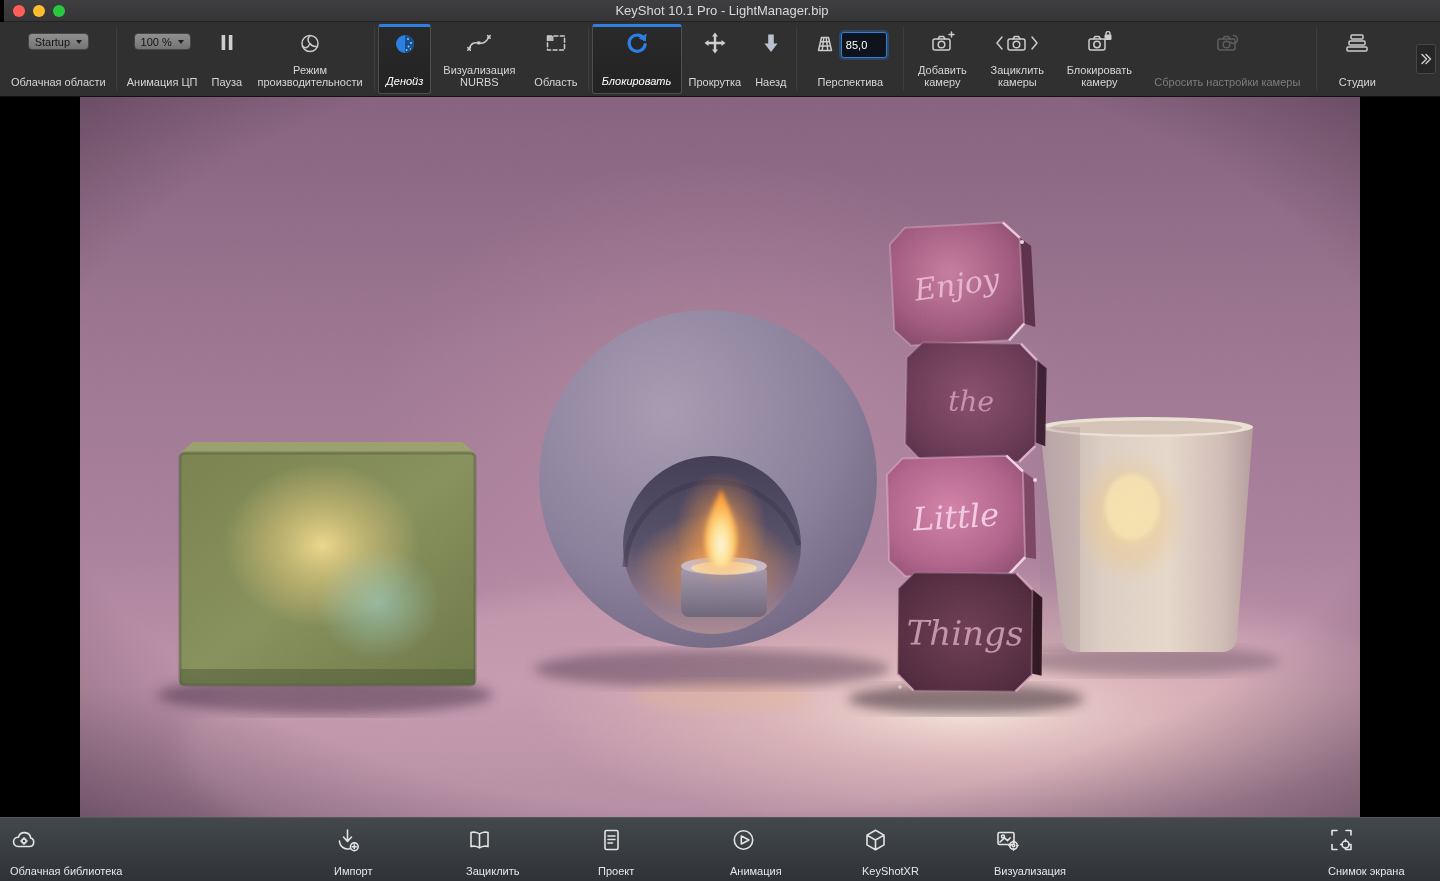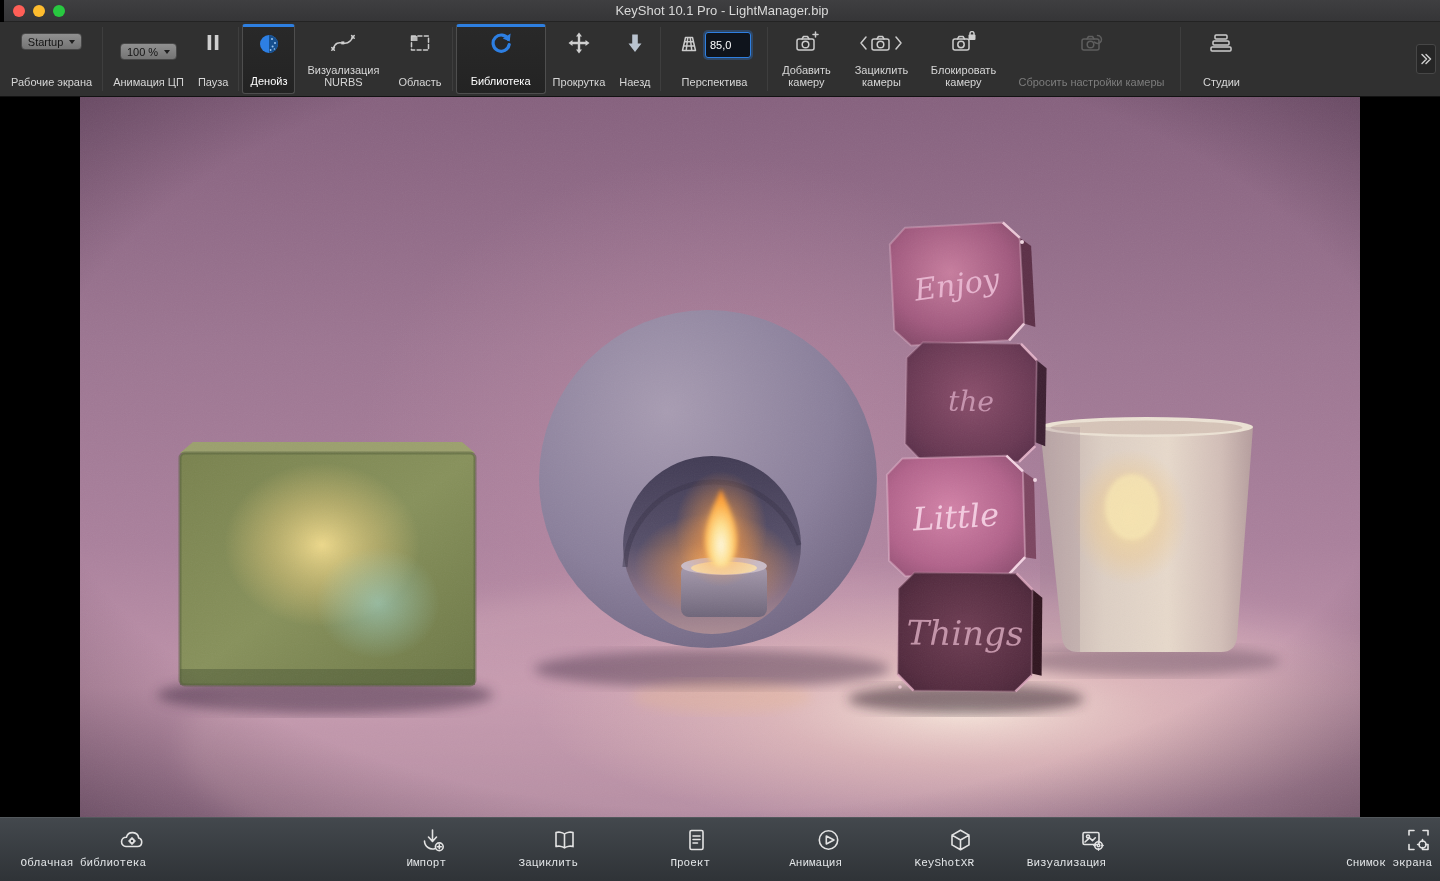--- a/index.html
+++ b/index.html
@@ -17,21 +17,21 @@
 
   
   .toolbar { position:absolute; top:22px; left:0; right:0; height:75px;
              background:#303030; border-bottom:1px solid #121212;
              display:flex; align-items:stretch; padding:2px 2px 2px 4px; }
   .tool { display:flex; flex-direction:column; align-items:center; justify-content:space-between;
           padding:6px 7px 6px; color:#d6d6d6; font-size:11px; text-align:center; border-radius:3px; }
   .tool .icon { min-height:26px; display:flex; align-items:center; justify-content:center; }
   .tool .label { line-height:12px; }
   .tool.active { background:linear-gradient(#292929,#232323); border:1px solid #4e4e4e;
-                 border-top:3px solid #2e7fe0; padding-top:4px; }
+                 border-top:3px solid #2e7fe0; padding-top:4px;font-style:italic; }
   .tool.disabled { color:#7d7d7d; }
   .sep { width:1px; background:#191919; border-right:1px solid #3e3e3e; margin:3px 3px; }
   .combo { display:flex; align-items:center; gap:6px; background:linear-gradient(#909090,#747474);
            border:1px solid #474747; border-radius:4px; padding:1px 6px; height:17px;
            font-size:11px; color:#141414; min-width:60px; }
   .chev { width:0; height:0; border:3.5px solid transparent; border-top:4.5px solid #1f1f1f;
           margin-left:auto; margin-top:4px; }
   .persp-row { display:flex; align-items:center; gap:5px; }
   .persp-input { width:46px; height:17px; background:#0f141c; border:1.5px solid #2e7fe0;
                  border-radius:3px; color:#fff; font-size:11px; padding:12px 4px;
@@ -43,21 +43,21 @@
                   display:flex; align-items:center; justify-content:center; }
 
   
   .stage { position:absolute; top:97px; left:0; right:0; height:720px; background:#000; }
   .viewport { position:absolute; top:0; left:80px; width:1280px; height:720px; }
 
   
   .dock { position:absolute; left:0; right:0; top:817px; height:64px;
           background:linear-gradient(#43484d,#2f3337); border-top:1px solid #53585c;
           display:flex; align-items:flex-start; padding-top:8px; }
-  .dock-item { display:flex; flex-direction:column; align-items:flex-end; gap:3px; width:112px;font-family:Liberation Mono, monospace; }
+  .dock-item { display:flex; flex-direction:column; align-items:flex-start; gap:11px; width:112px; }
   .dock-left { position:absolute; left:10px; width:136px; }
   .dock-right { position:absolute; right:8px; width:104px; }
   .dock-center { margin:0 auto; display:flex; gap:20px; }
   .dock-icon { height:28px; display:flex; align-items:center; justify-content:center; }
   .dock-label { font-size:11px; color:#e4e7e9; white-space:nowrap; }
   .dk { stroke:#e3e3e3; fill:none; stroke-width:1.6; stroke-linecap:round; stroke-linejoin:round; }
 </style>
 </head>
 <body>
 
@@ -72,43 +72,52 @@
     <div class="title-text">KeyShot 10.1 Pro  - LightManager.bip</div>
   </div>
 
   <div class="toolbar">
 
     <div class="tool">
       <div class="combo" style="margin-top:3px">
         <span>Startup</span>
         <span class="chev"></span>
       </div>
-      <div class="label">Рабочие экрана</div>
+      <div class="label">Облачная области</div>
     </div>
 
     <div class="sep"></div>
 
     <div class="tool">
-      <div class="combo" style="margin-top:13px;min-width:52px">
+      <div class="combo" style="margin-top:3px;min-width:52px">
         <span>100 %</span>
         <span class="chev"></span>
       </div>
       <div class="label">Анимация ЦП</div>
     </div>
 
     <div class="tool">
       <div class="icon">
         <svg width="20" height="22" viewBox="0 0 20 22">
             <rect x="4.6" y="3" width="3.6" height="15" fill="#cfcfcf"></rect>
             <rect x="11.8" y="3" width="3.6" height="15" fill="#cfcfcf"></rect>
           </svg>
       </div>
       <div class="label">Пауза</div>
     </div>
 
+    <div class="tool" style="width:122px">
+      <div class="icon">
+        <svg width="24" height="23" viewBox="0 0 24 22">
+            <circle cx="12" cy="11" r="8" class="ic"></circle>
+            <path class="ic" d="M12 3.2 C9.2 6 9.5 9 12 11 M19.5 13.6 C15.8 14.6 13.4 13 12 11 M4.5 13.6 C7.2 16.4 10.2 15.4 12 11"></path>
+          </svg>
+      </div>
+      <div class="label" style="width:118px">Режим производительности</div>
+    </div>
 
     <div class="sep"></div>
 
     <div class="tool active">
       <div class="icon">
         <svg width="24" height="24" viewBox="0 0 24 24">
             <circle cx="12" cy="12" r="9" fill="#2d7fe3"></circle>
             <path d="M12 3 a9 9 0 0 1 0 18 Z" fill="#17508f"></path>
             <g fill="#9cc6f0">
               <circle cx="15" cy="7" r="1"></circle>
@@ -145,21 +154,21 @@
 
     <div class="sep"></div>
 
     <div class="tool active" style="width:90px">
       <div class="icon">
         <svg width="26" height="26" viewBox="0 0 26 26">
             <path d="M20.3 8.2 A8.1 8.1 0 1 0 21.2 13.5" fill="none" stroke="#2d7fe3" stroke-width="3.2" stroke-linecap="round"></path>
             <path d="M22.6 2.6 L21.7 10.6 L14.8 7.6 Z" fill="#2d7fe3"></path>
           </svg>
       </div>
-      <div class="label" style="color:#fff">Библиотека</div>
+      <div class="label" style="color:#fff">Блокировать</div>
     </div>
 
     <div class="tool">
       <div class="icon">
         <svg width="24" height="24" viewBox="0 0 24 24">
             <path fill="#cfcfcf" d="M12 1.5 L15 5.5 H13.2 V10.8 H18.5 V9 L22.5 12 L18.5 15 V13.2 H13.2 V18.5 H15 L12 22.5 L9 18.5 H10.8 V13.2 H5.5 V15 L1.5 12 L5.5 9 V10.8 H10.8 V5.5 H9 Z"></path>
           </svg>
       </div>
       <div class="label">Прокрутка</div>
     </div>

